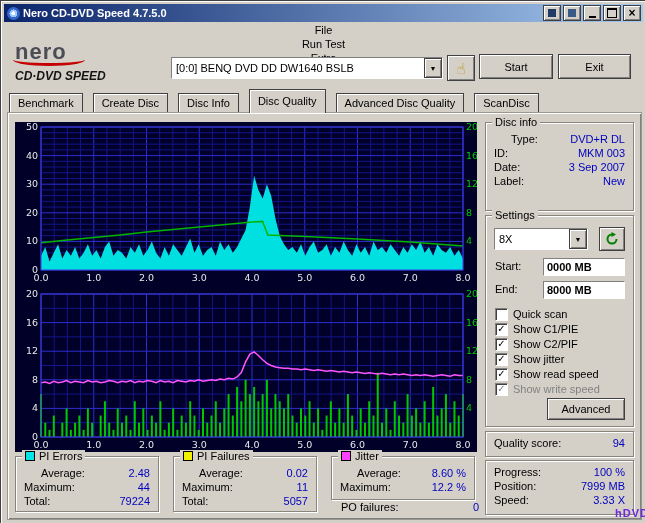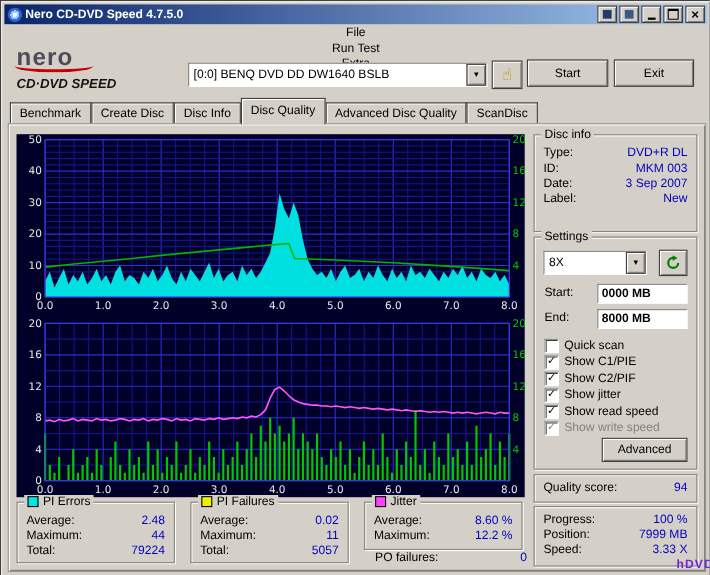--- a/index.html
+++ b/index.html
@@ -37,37 +37,37 @@
   .combo.drive{position:absolute;left:170px;top:56px;width:270px;height:20px;}
   .btn{background:#d4d0c8;border:1px solid #404040;box-shadow:inset 1px 1px 0 #fff, inset -1px -1px 0 #808080;
        font-size:11px;font-family:inherit;color:#000;display:flex;align-items:center;justify-content:center;cursor:default;}
   .btn.hand{position:absolute;left:446px;top:54px;width:26px;height:24px;}
   .hand-glyph{color:#c09000;font-size:15px;line-height:15px;}
   .btn.start{position:absolute;left:478px;top:53px;width:72px;height:23px;}
   .btn.exit{position:absolute;left:557px;top:53px;width:71px;height:23px;}
   
   .tabs{position:absolute;left:8px;top:90px;height:22px;display:flex;align-items:flex-end;}
   .tab{font-size:11px;padding:3px 8px 3px 8px;background:#d4d0c8;border:1px solid #404040;border-bottom:none;
-       box-shadow:inset 1px 1px 0 #fff;margin-right:0;height:13px;}
+       box-shadow:inset 1px 1px 0 #fff;margin-right:10px;height:13px;}
   .tab.active{padding-top:5px;height:15px;position:relative;z-index:3;}
   
   .content{position:absolute;left:6px;top:111px;width:633px;height:406px;background:#d4d0c8;
            box-shadow:inset 1px 1px 0 #fff, inset -1px -1px 0 #808080;border:1px solid #9a978e;}
   
   .chartblock{position:absolute;left:14px;top:121px;width:462px;height:330px;background:#000028;}
   .chartblock svg{position:absolute;left:0;display:block;}
   svg text{font-family:"DejaVu Sans","Liberation Sans",sans-serif;}
   
   .group{position:absolute;border:1px solid #87857e;box-shadow:1px 1px 0 #fff, inset 1px 1px 0 #fff;background:#d4d0c8;}
   .group-title{position:absolute;top:-7px;left:6px;background:#d4d0c8;padding:0 3px;font-size:11px;display:flex;align-items:center;}
   .swatch{display:inline-block;width:8px;height:8px;border:1px solid #000;margin-right:4px;}
   .row{display:flex;justify-content:space-between;align-items:center;padding:1px 8px;font-size:11px;}
   .row .lbl{color:#000;}
   .row .val{color:#0000bf;}
-  .first-row{margin-top:9px;}
+  .first-row{margin-top:9px;margin-left:17px;}
   
   .combo.speed{position:absolute;left:8px;top:12px;width:92px;height:20px;}
   .btn.refresh{position:absolute;right:8px;top:11px;width:24px;height:22px;}
   .tbox{position:absolute;right:8px;width:74px;height:16px;background:#fff;border:1px solid;border-color:#808080 #fff #fff #808080;
         font-size:11px;font-family:inherit;padding:0 3px;color:#000;font-weight:bold;}
   .flabel{position:absolute;left:9px;font-size:11px;text-align:center;}
   .cbrow{position:absolute;left:9px;display:flex;align-items:center;font-size:11px;height:14px;justify-content:center;}
   .cb{width:11px;height:11px;background:#fff;border:1px solid;border-color:#808080 #fff #fff #808080;
       box-shadow:inset 1px 1px 0 #404040;margin-right:5px;display:flex;align-items:center;justify-content:center;flex:0 0 auto;}
   .tick{font-size:10px;font-weight:bold;line-height:10px;color:#000;visibility:hidden;margin-top:-1px;}

